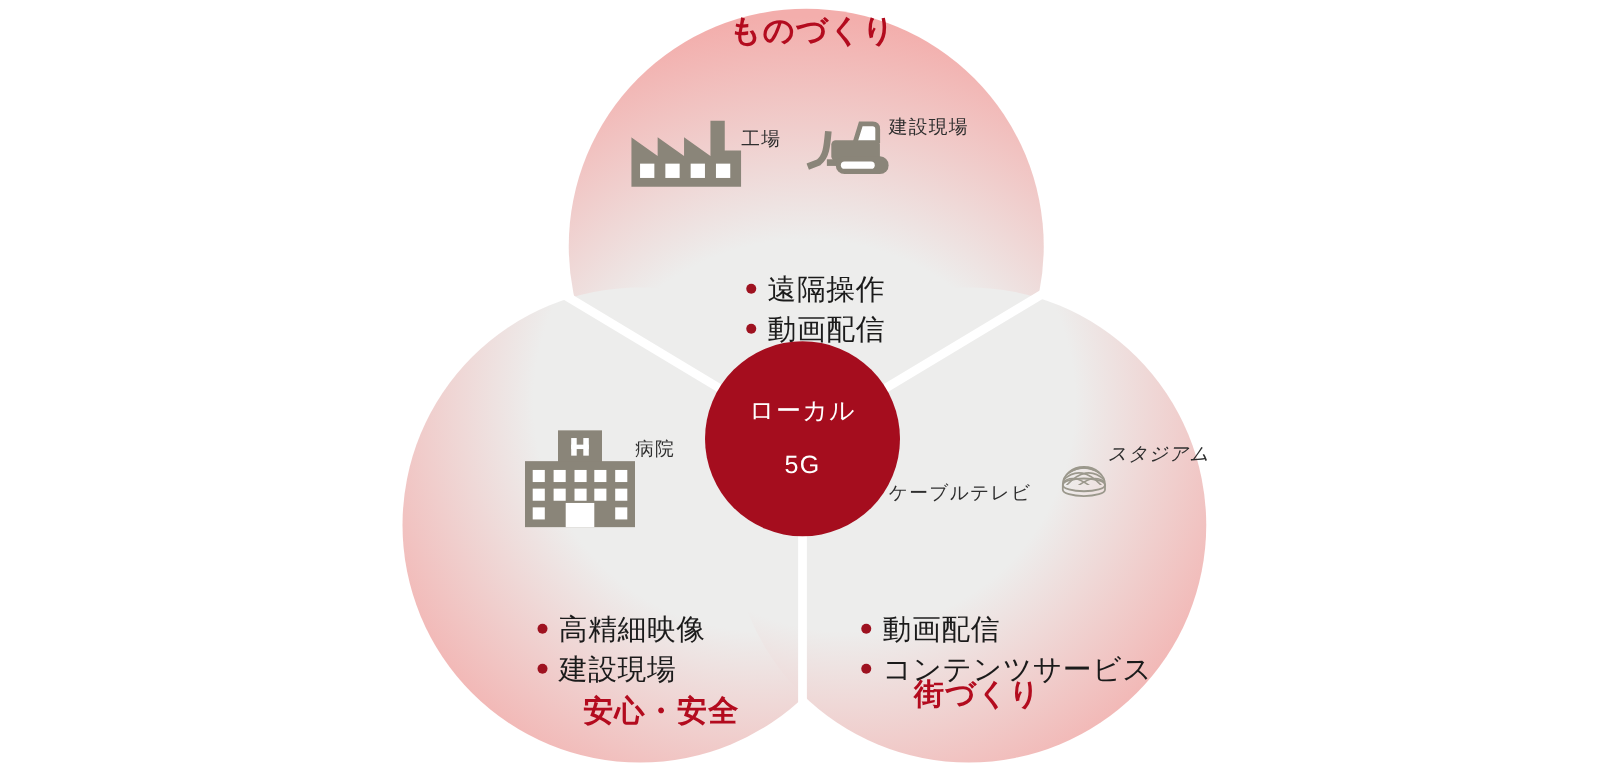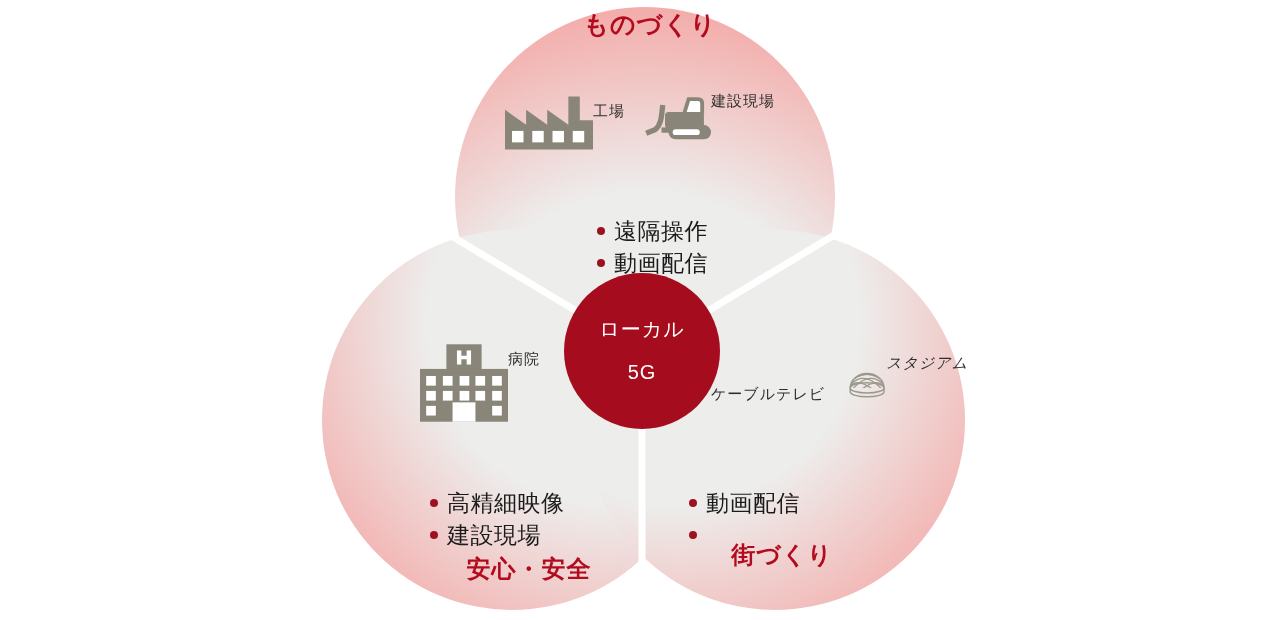--- a/index.html
+++ b/index.html
@@ -209,18 +209,19 @@
     <div class="icon-label">スタジアム</div>
   </div>
 
   <ul class="bullets" style="left:673px;top:471px;">
     <li class="bullet">
       <span class="dot"></span>
       <span>動画配信</span>
     </li>
     <li class="bullet">
       <span class="dot"></span>
+      <span>コンテンツサービス</span>
     </li>
   </ul>
 
   <div class="section-title title-br">街づくり</div>
 
 </div>
 
 </body></html>

